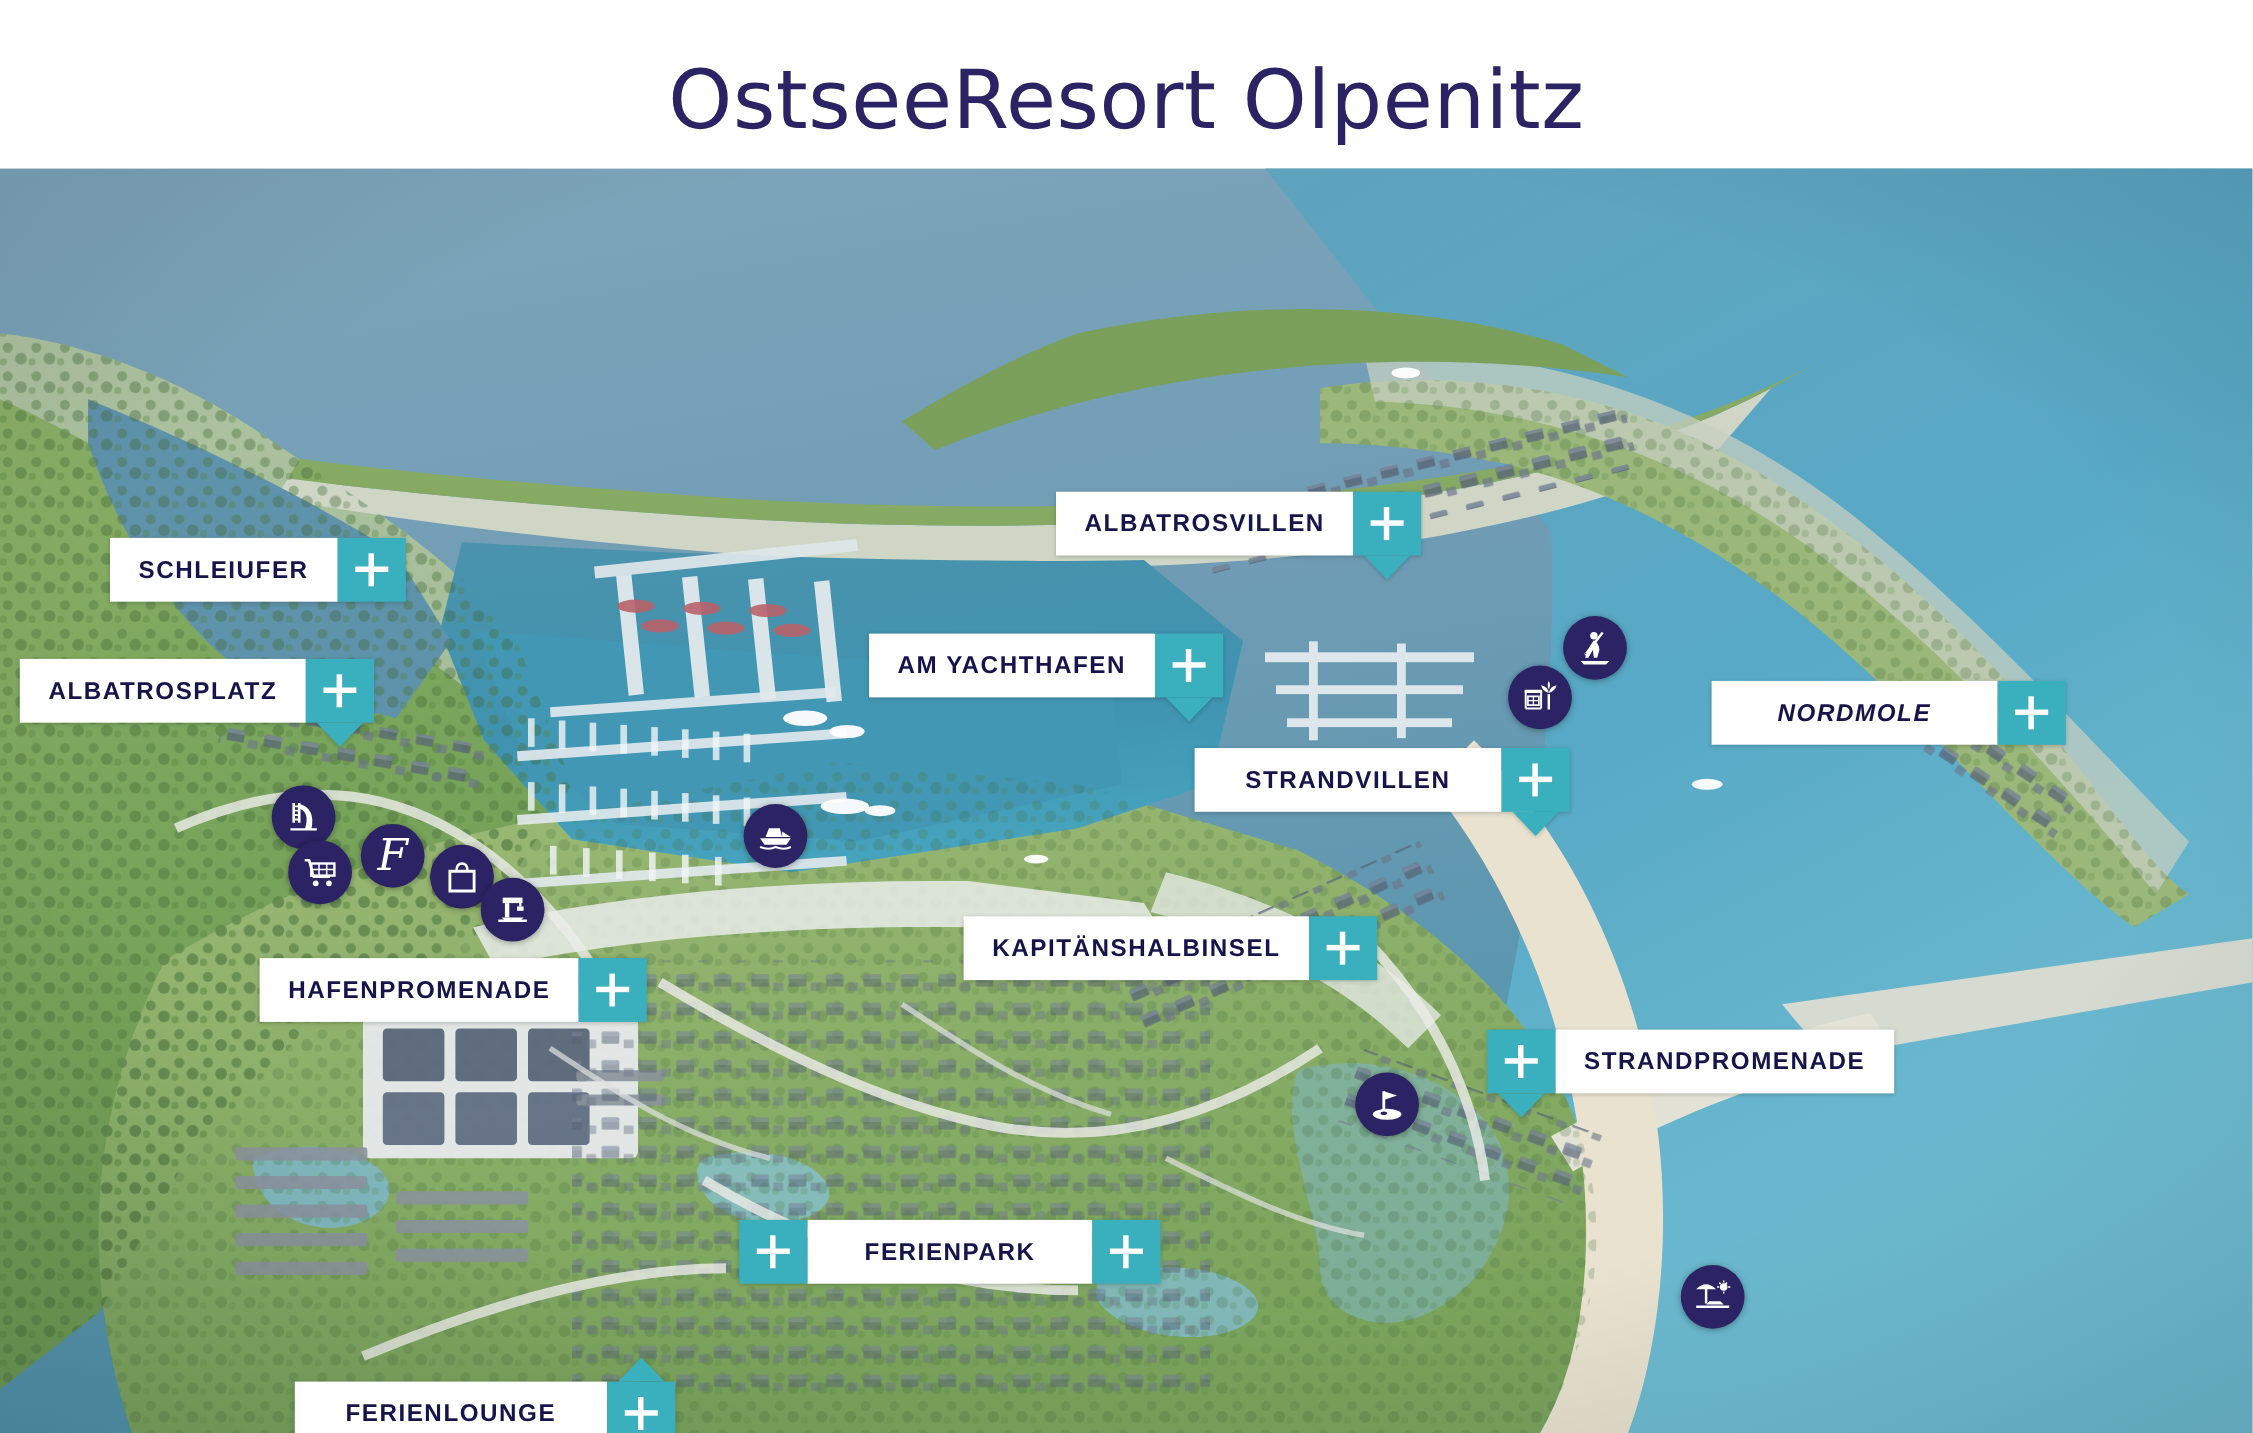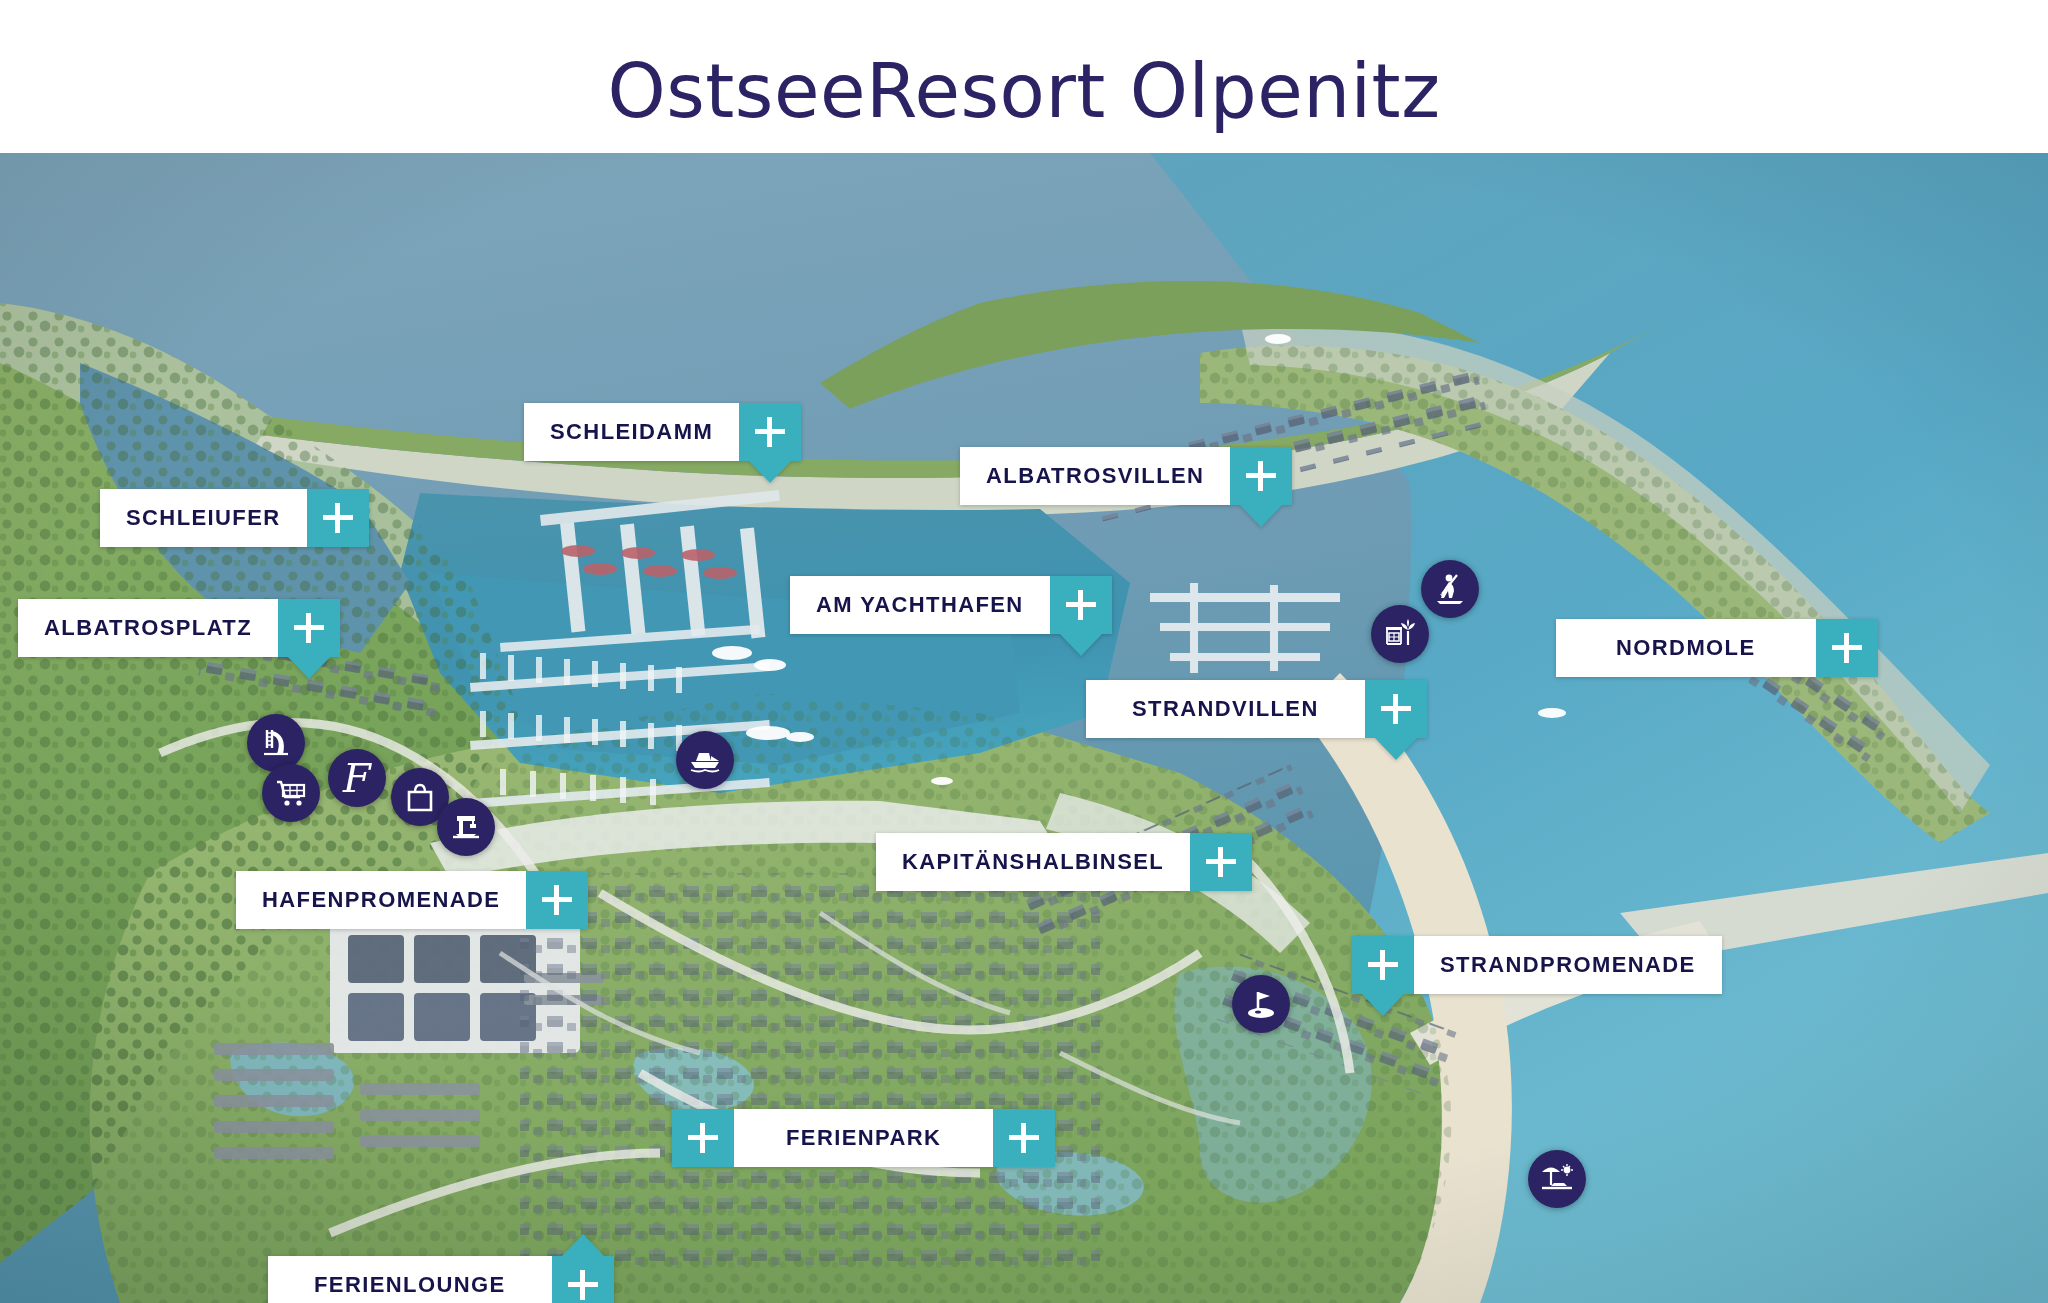--- a/index.html
+++ b/index.html
@@ -389,67 +389,59 @@
       <svg width="34" height="34" viewBox="0 0 34 34" aria-hidden="true">
         <path d="M11 9 v14" stroke="#fff" stroke-width="2.2"></path>
         <path d="M2 10 q9 -9 18 0 z" fill="#fff"></path>
         <circle cx="27" cy="8" r="3.4" fill="#fff"></circle>
         <path d="M27 2 v2 M27 12 v2 M21 8 h2 M31 8 h2 M23 4 l1.4 1.4 M30 4 l-1.4 1.4" stroke="#fff" stroke-width="1.4"></path>
         <path d="M14 21 h10 l3 3 h-16 z" fill="#fff"></path>
         <path d="M2 26 h30" stroke="#fff" stroke-width="2.4"></path>
       </svg>
     </div>
 
-    <div class="hotspot" style="left:524px;top:250px;">
-      <div class="hs-text">
-        <span>SCHLEIDAMM</span>
+
+    <div class="hotspot" style="left:100px;top:336px;border-radius:20px;">
+      <div class="hs-text">
+        <span>SCHLEIUFER</span>
+      </div>
+      <div class="hs-plus">
+        <span class="glyph"></span>
+      </div>
+    </div>
+
+    <div class="hotspot" style="left:960px;top:294px;">
+      <div class="hs-text">
+        <span>ALBATROSVILLEN</span>
       </div>
       <div class="hs-plus tail-down">
         <span class="glyph"></span>
       </div>
     </div>
 
-    <div class="hotspot" style="left:100px;top:336px;border-radius:20px;">
-      <div class="hs-text">
-        <span>SCHLEIUFER</span>
-      </div>
-      <div class="hs-plus">
-        <span class="glyph"></span>
-      </div>
-    </div>
-
-    <div class="hotspot" style="left:960px;top:294px;">
-      <div class="hs-text">
-        <span>ALBATROSVILLEN</span>
+    <div class="hotspot" style="left:18px;top:446px;">
+      <div class="hs-text">
+        <span>ALBATROSPLATZ</span>
       </div>
       <div class="hs-plus tail-down">
         <span class="glyph"></span>
       </div>
     </div>
 
-    <div class="hotspot" style="left:18px;top:446px;">
-      <div class="hs-text">
-        <span>ALBATROSPLATZ</span>
+    <div class="hotspot" style="left:790px;top:423px;">
+      <div class="hs-text">
+        <span>AM YACHTHAFEN</span>
       </div>
       <div class="hs-plus tail-down">
         <span class="glyph"></span>
       </div>
     </div>
 
-    <div class="hotspot" style="left:790px;top:423px;">
-      <div class="hs-text">
-        <span>AM YACHTHAFEN</span>
-      </div>
-      <div class="hs-plus tail-down">
-        <span class="glyph"></span>
-      </div>
-    </div>
-
     <div class="hotspot" style="left:1556px;top:466px;">
-      <div class="hs-text" style="padding:0 60px;">
+      <div class="hs-text" style="padding:0 60px;font-style:italic;">
         <span>NORDMOLE</span>
       </div>
       <div class="hs-plus">
         <span class="glyph"></span>
       </div>
     </div>
 
     <div class="hotspot" style="left:1086px;top:527px;">
       <div class="hs-text" style="padding:0 46px;">
         <span>STRANDVILLEN</span>

